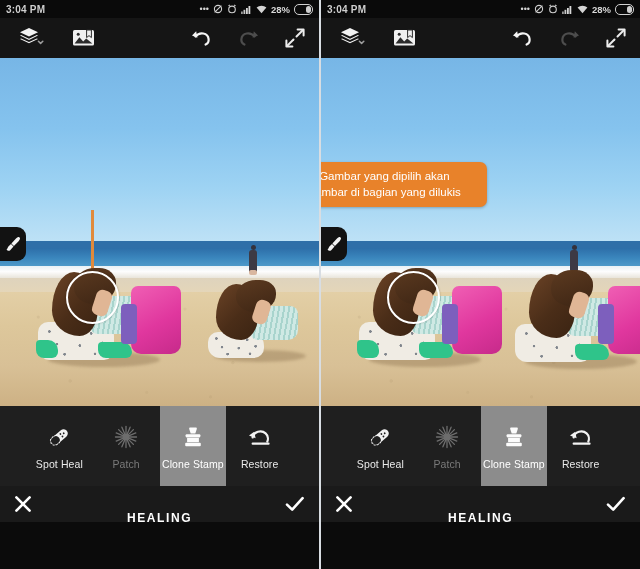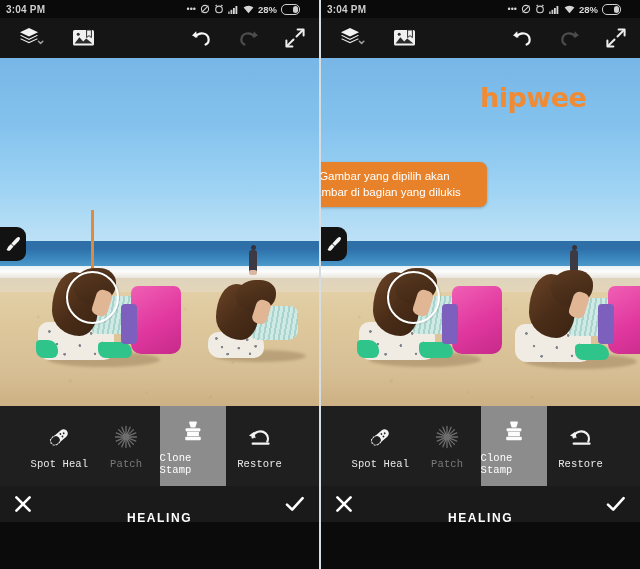--- a/index.html
+++ b/index.html
@@ -4,21 +4,21 @@
 <style>
   html,body{margin:0;padding:0;background:#000;}
   body{width:640px;height:569px;overflow:hidden;font-family:"Liberation Sans",sans-serif;}
 
   .screens{position:relative;width:640px;height:569px;display:flex;background:#000;}
   .panel{position:relative;width:319px;height:569px;background:#0b0b0b;overflow:hidden;}
   .divider{width:2px;height:569px;background:#d8dde2;flex:0 0 2px;}
 
   
   .statusbar{position:relative;height:18px;background:#0a0a0a;display:flex;align-items:center;
-             justify-content:space-between;padding:0 19px 0 6px;box-sizing:border-box;}
+             justify-content:space-between;padding:0 6px 0 6px;box-sizing:border-box;}
   .status-time{color:#cfcfcf;font-size:10px;letter-spacing:.2px;font-weight:600;text-shadow:0 0 1px #000;}
   .status-right{display:flex;align-items:center;gap:4px;}
   .status-right .si{color:#d5d5d5;font-size:9px;line-height:1;display:inline-block;}
   .batt-pct{color:#d9d9d9;font-size:9.5px;font-weight:600;}
   .batt{width:17px;height:9px;border:1.2px solid #cfcfcf;border-radius:5px;position:relative;display:inline-block;}
   .batt:after{content:"";position:absolute;right:1px;top:1px;bottom:1px;width:5px;background:#cfcfcf;border-radius:3px;}
 
   
   .toolbar{height:40px;background:#151515;display:flex;align-items:center;box-sizing:border-box;
            padding:0 14px 0 18px;}
@@ -99,21 +99,21 @@
   
   .callout{position:absolute;background:#e8822a;color:#fff;border-radius:7px;
            padding:7px 12px;font-size:11.5px;line-height:1.35;text-align:center;
            box-shadow:0 1px 3px rgba(0,0,0,.25);}
   .callout .cline{position:absolute;background:#e8822a;width:3px;}
 
   
   .tools{height:80px;background:#1f1f1f;display:flex;align-items:stretch;
          padding:0 26px;box-sizing:border-box;}
   .tool{flex:1;display:flex;flex-direction:column;align-items:center;justify-content:center;gap:9px;
-        cursor:pointer;font-family:Liberation Mono, monospace;}
+        cursor:pointer;}
   .tool.sel{background:#8c8c8c;}
   .tool-ico{height:26px;display:flex;align-items:flex-end;justify-content:center;}
   .tool-lbl{font-size:10.5px;color:#e9e9e9;letter-spacing:.1px;}
   .tool.dim .tool-lbl{color:#7a7a7a;}
   .tool.dim .tool-ico{opacity:.42;}
   .tool.sel .tool-lbl{color:#ffffff;}
 
   
   .bottombar{height:36px;background:#1a1a1a;display:flex;align-items:center;
              padding:0 14px;box-sizing:border-box;position:relative;}
@@ -447,21 +447,20 @@
 
       <div class="sel-circle" style="left:66px;top:213px;width:53px;height:53px;"></div>
 
       <div class="brush-tab" style="top:169px;">
         <svg width="16" height="16" viewBox="0 0 16 16">
           <path d="M14.6 1.6 C13.4 0.6 12.2 1.2 11 2.6 L6.4 7.6 L8.9 10.1 L13.6 5.2 C14.9 3.8 15.5 2.5 14.6 1.6 Z" fill="#f4f4f4"></path>
           <path d="M6 8 L8.5 10.5 L5.2 14.2 C4 15.4 2.2 14.6 1.6 13.2 C2.8 12.6 2.6 11.2 3.4 10.4 Z" fill="#f4f4f4"></path>
         </svg>
       </div>
 
-      <div class="watermark" style="left:159px;top:24px;">hipwee</div>
 
       <div class="callout" style="left:-52px;top:104px;width:218px;box-sizing:border-box;">
         <div>2. Gambar yang dipilih akan</div>
         <div>tergambar di bagian yang dilukis</div>
       </div>
     </div>
 
     <div class="tools">
       <div class="tool">
         <div class="tool-ico">

